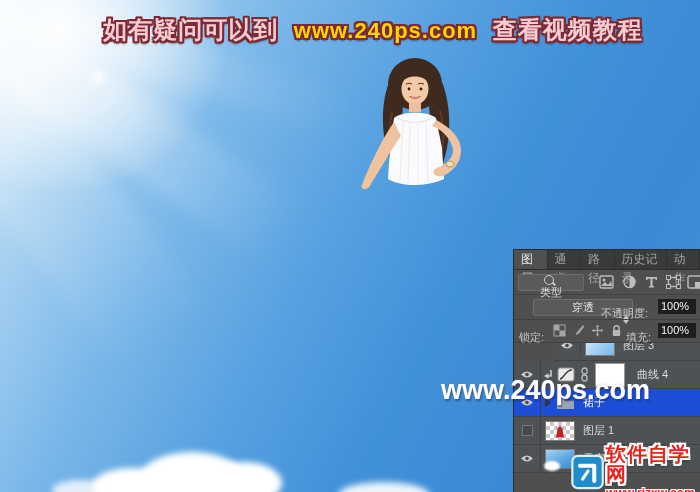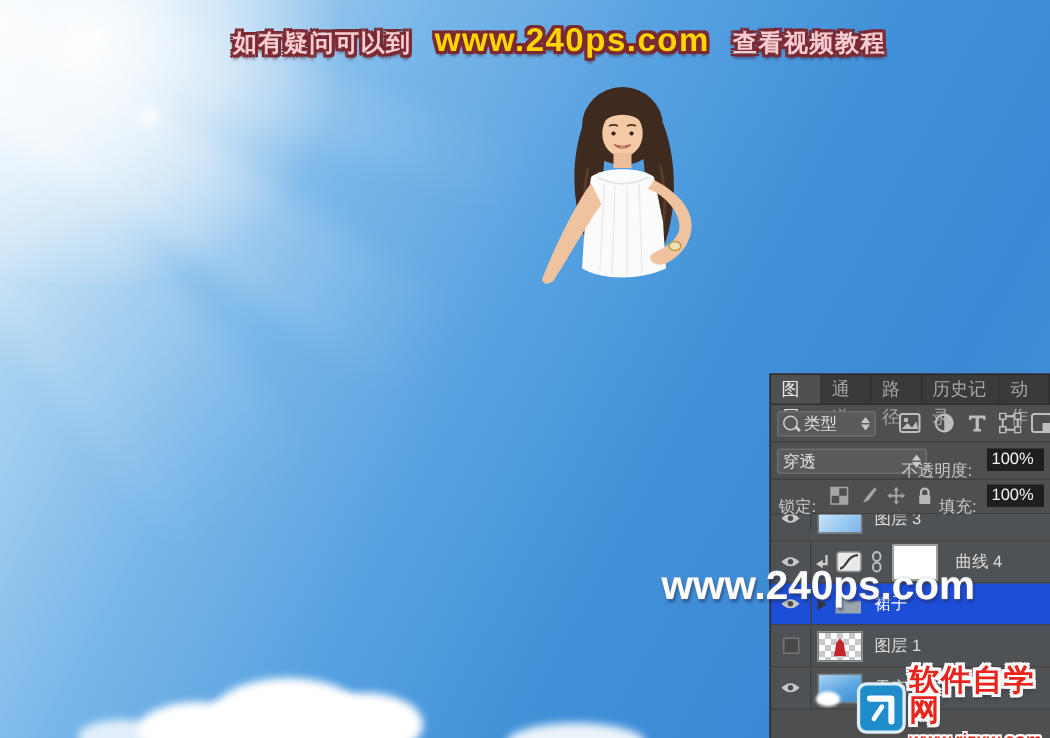--- a/index.html
+++ b/index.html
@@ -19,59 +19,59 @@
   .cloud{position:absolute;background:#fff;border-radius:50%;filter:blur(3px);}
   .c1{left:92px;top:468px;width:80px;height:36px;}
   .c2{left:140px;top:452px;width:104px;height:52px;}
   .c3{left:208px;top:462px;width:74px;height:42px;}
   .c4{left:338px;top:482px;width:92px;height:26px;opacity:.9;}
   .c5{left:52px;top:480px;width:58px;height:22px;opacity:.8;}
 
   
   .banner{position:absolute;top:14px;left:calc(50% + 23px);transform:translateX(-50%);
     white-space:nowrap;font-weight:bold;z-index:6;letter-spacing:1px;}
-  .banner .zh{font-size:16px;color:#f8ccd2;
+  .banner .zh{font-size:24px;color:#f8ccd2;
     text-shadow:-2px -2px 0 #7b2a33,-2px 0 0 #7b2a33,-2px 2px 0 #7b2a33,0 -2px 0 #7b2a33,
       0 2px 0 #7b2a33,2px -2px 0 #7b2a33,2px 0 0 #7b2a33,2px 2px 0 #7b2a33,0 3px 2px rgba(70,10,20,.55);}
   .banner .url{font-size:22px;color:#ffd400;margin:0 10px;
     text-shadow:-2px -2px 0 #7b2a33,-2px 0 0 #7b2a33,-2px 2px 0 #7b2a33,0 -2px 0 #7b2a33,
       0 2px 0 #7b2a33,2px -2px 0 #7b2a33,2px 0 0 #7b2a33,2px 2px 0 #7b2a33,0 3px 2px rgba(70,10,20,.55);}
 
   
   .model{position:absolute;left:358px;top:52px;width:122px;height:148px;z-index:2;}
 
   
   .panel{position:absolute;left:513px;top:249px;width:187px;height:243px;background:#4f4f4f;
     border-left:1px solid #2b2b2b;border-top:1px solid #2b2b2b;box-sizing:border-box;
     overflow:hidden;z-index:5;color:#d6d6d6;font-size:11px;}
   .tabbar{height:19px;background:#3a3a3a;display:flex;border-bottom:1px solid #2e2e2e;}
   .tab{padding:0 7px;line-height:19px;font-size:12px;color:#a5a5a5;border-right:1px solid #303030;cursor:default;}
   .tab.active{background:#505050;color:#e8e8e8;}
   .prow{position:relative;height:24px;border-bottom:1px solid #404040;display:flex;align-items:center;}
   .lockrow{height:22px;}
   .dropbox{height:17px;background:#5a5a5a;border:1px solid #6d6d6d;border-radius:2px;
-    display:flex;align-items:center;box-sizing:border-box;padding:0 3px;color:#e0e0e0;}
+    display:flex;align-items:center;box-sizing:border-box;padding:0 3px;color:#e0e0e0;flex-direction:column;}
   .kindbox{width:66px;margin-left:4px;}
-  .blendbox{width:100px;margin-left:4px;}
+  .blendbox{width:100px;margin-left:19px;}
   .ud{margin-left:auto;display:flex;flex-direction:column;align-items:center;gap:1px;}
   .ud i{display:block;width:0;height:0;border-left:3px solid transparent;border-right:3px solid transparent;}
   .ud i.up{border-bottom:4px solid #c9c9c9;}
   .ud i.dn{border-top:4px solid #c9c9c9;}
   .mag{width:8px;height:8px;border:1.5px solid #cdcdcd;border-radius:50%;position:relative;margin-right:4px;flex:none;}
   .mag::after{content:"";position:absolute;left:7px;top:7px;width:4px;height:1.5px;background:#cdcdcd;transform:rotate(45deg);}
   .ficon{position:absolute;top:5px;width:15px;height:14px;}
   .plbl{color:#c9c9c9;position:absolute;margin-top:13px;}
   .valbox{position:absolute;left:144px;top:4px;width:38px;height:15px;background:#1e1e1e;color:#f2f2f2;
     line-height:15px;padding-left:3px;box-sizing:border-box;}
   .lockrow .valbox{top:3px;}
   .lockicon{position:absolute;top:5px;width:13px;height:13px;}
   
   .list{position:relative;}
   .lrow{position:relative;height:27px;display:flex;align-items:center;background:#4f5254;border-bottom:1px solid #434343;}
-  .lrow.partial{height:17px;overflow:hidden;}
+  .lrow.partial{height:17px;overflow:hidden;margin-left:40px;}
   .lrow.partial .eyecol,.lrow.partial .thumb,.lrow.partial .lname{transform:translateY(-6px);}
   .lrow.sel{background:#1d4ed8;}
   .eyecol{width:26px;align-self:stretch;border-right:1px solid #414141;display:flex;align-items:center;justify-content:center;flex:none;}
   .emptyvis{width:11px;height:11px;border:1px solid #767676;background:#484848;box-sizing:border-box;}
   .thumb{width:30px;height:20px;border:1px solid #7a7a7a;margin-left:4px;box-sizing:border-box;position:relative;flex:none;}
   .checker{background-color:#fff;
     background-image:linear-gradient(45deg,#c9c9c9 25%,transparent 25%,transparent 75%,#c9c9c9 75%),
       linear-gradient(45deg,#c9c9c9 25%,transparent 25%,transparent 75%,#c9c9c9 75%);
     background-size:8px 8px;background-position:0 0,4px 4px;}
   .bluethumb{background:linear-gradient(135deg,#d3eafb 0%,#9ccaf0 60%,#7db5e8 100%);}

